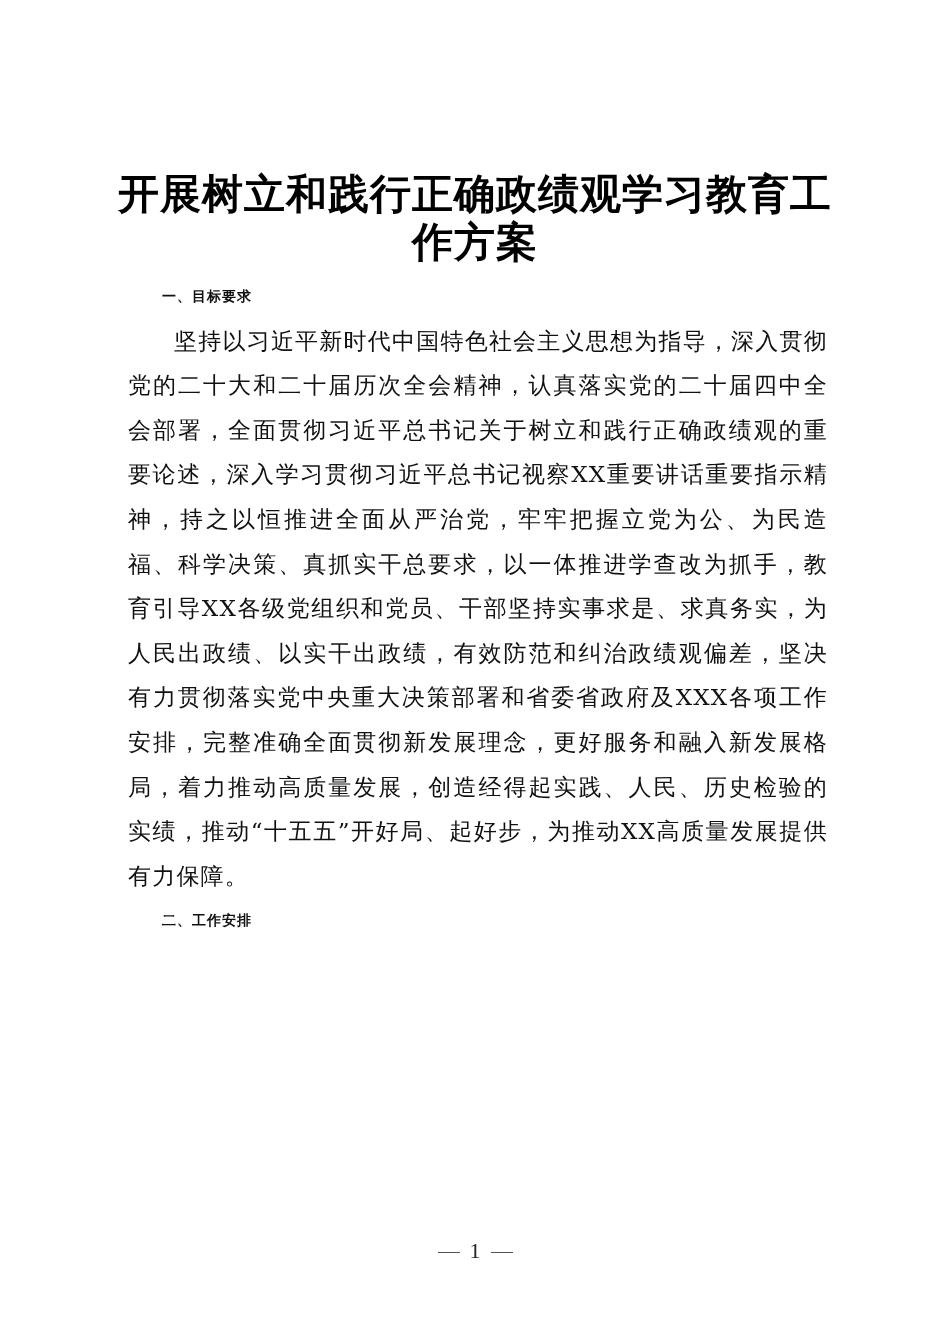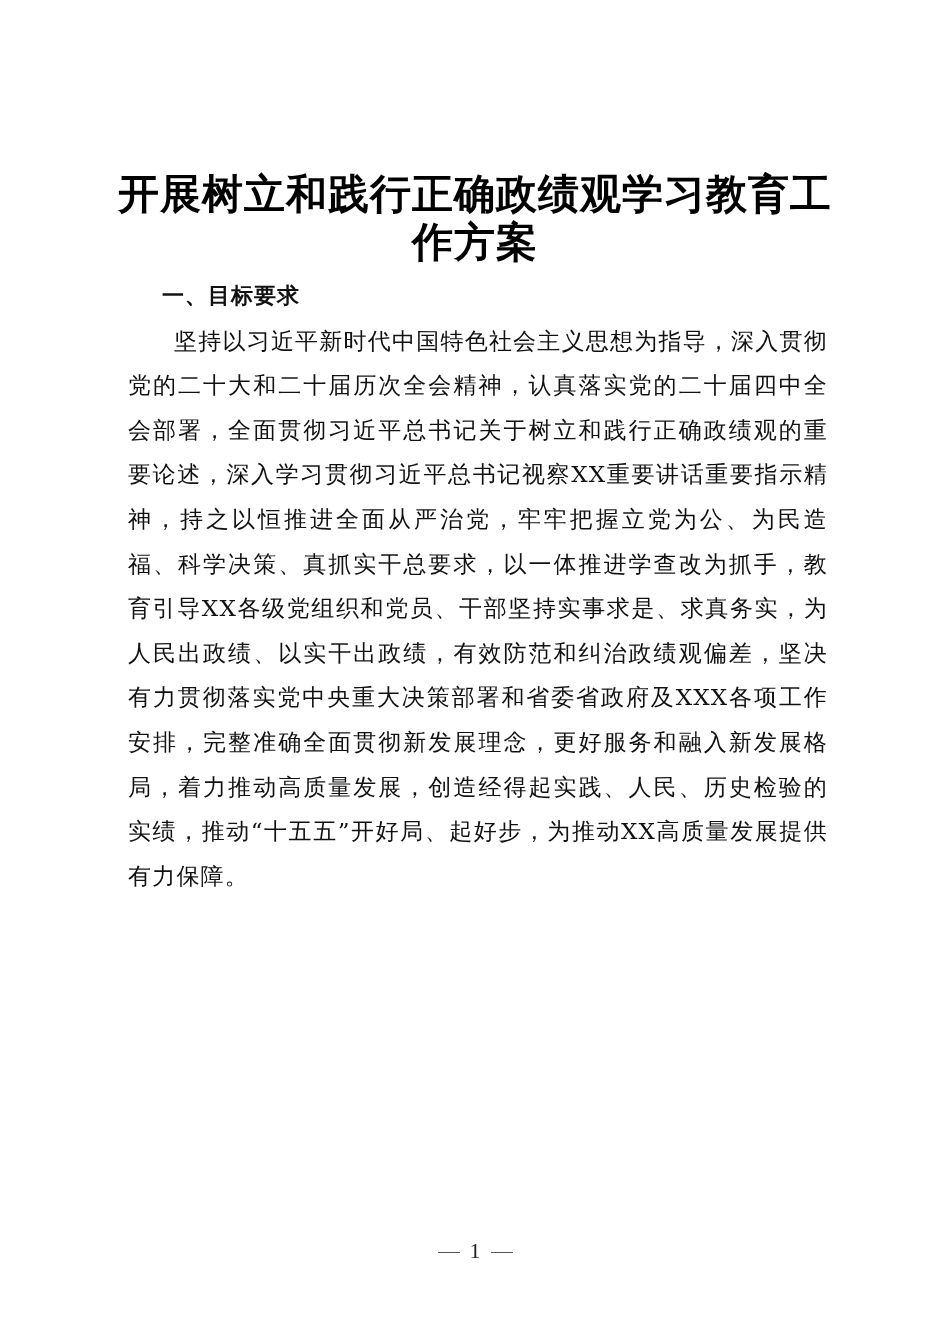--- a/index.html
+++ b/index.html
@@ -49,21 +49,21 @@
     }
     .body p {
       margin: 0;
     }
     .para {
       text-indent: 2em;
     }
     .heading {
       font-family: "DejaVu Sans", "Liberation Sans", sans-serif;
       font-weight: bold;
-      font-size: 22px;
+      font-size: 14px;
       padding-left: 34px;
       letter-spacing: 1px;
     }
     .page-number {
       position: absolute;
       left: 0;
       width: 950px;
       top: 1238px;
       text-align: center;
       font-family: "Liberation Serif", "DejaVu Serif", serif;
@@ -83,18 +83,19 @@
 <body>
 
 <div class="page">
   <div class="title">开展树立和践行正确政绩观学习教育工作方案</div>
 
   <div class="body">
 
     <p class="heading">一、目标要求</p>
     <p class="para">坚持以习近平新时代中国特色社会主义思想为指导，深入贯彻党的二十大和二十届历次全会精神，认真落实党的二十届四中全会部署，全面贯彻习近平总书记关于树立和践行正确政绩观的重要论述，深入学习贯彻习近平总书记视察XX重要讲话重要指示精神，持之以恒推进全面从严治党，牢牢把握立党为公、为民造福、科学决策、真抓实干总要求，以一体推进学查改为抓手，教育引导XX各级党组织和党员、干部坚持实事求是、求真务实，为人民出政绩、以实干出政绩，有效防范和纠治政绩观偏差，坚决有力贯彻落实党中央重大决策部署和省委省政府及XXX各项工作安排，完整准确全面贯彻新发展理念，更好服务和融入新发展格局，着力推动高质量发展，创造经得起实践、人民、历史检验的实绩，推动“十五五”开好局、起好步，为推动XX高质量发展提供有力保障。</p>
 
+    <p class="heading">二、工作安排</p>
   </div>
 
   <div class="page-number">
     <span class="dash"></span><span>1</span><span class="dash"></span>
   </div>
 </div>
 
 </body></html>

